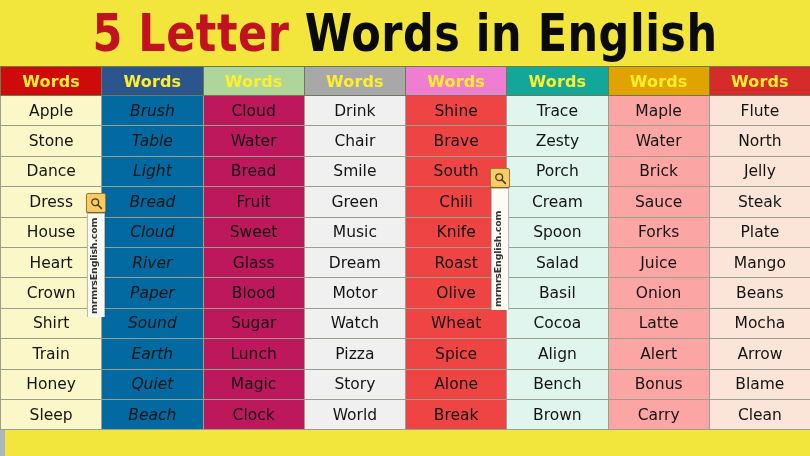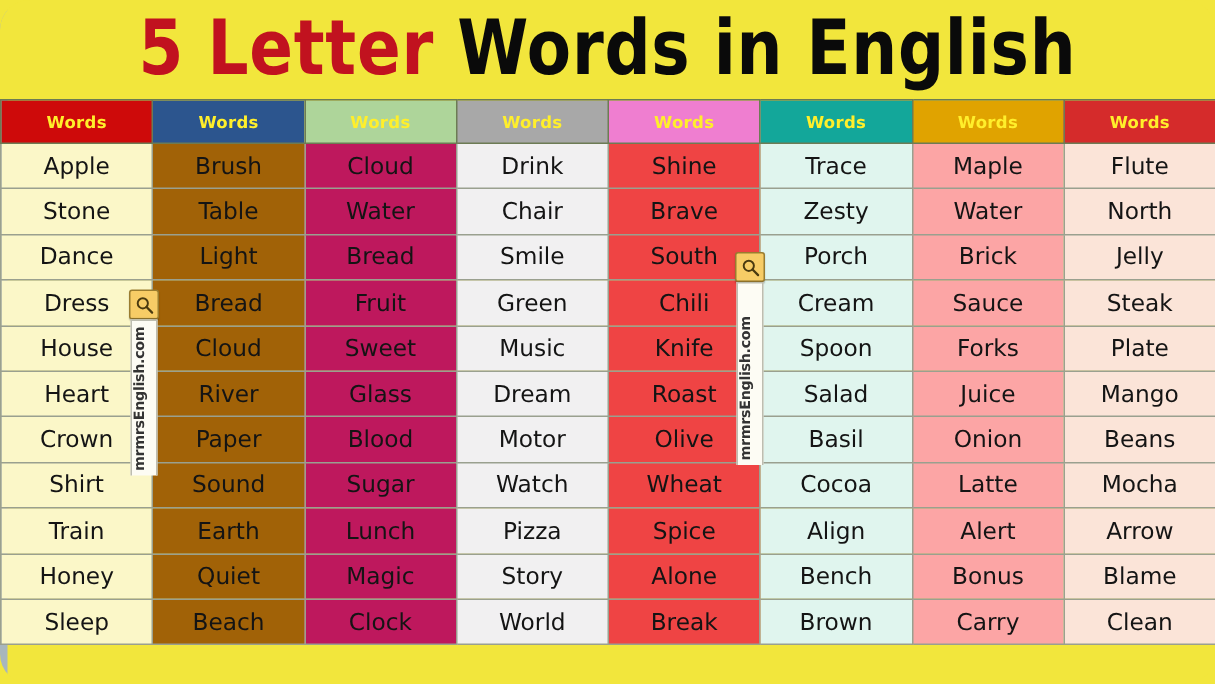--- a/index.html
+++ b/index.html
@@ -7,21 +7,20 @@
     width: 810px; height: 456px;
     overflow: hidden;
     font-family: "DejaVu Sans", sans-serif;
     background: #f2e63c;
   }
   #page {
     position: relative;
     width: 810px; height: 456px;
     background: #f2e63c;
     overflow: hidden;
-    border-radius: 20px;
   }
   
   .edge-strip {
     position: absolute; top: 0; left: 0;
     width: 5px; height: 456px;
     background: #a8b6bd;
     z-index: 1;
   }
 
   
@@ -59,21 +58,21 @@
     border-collapse: collapse;
     table-layout: fixed;
     width: 810px;
   }
   table.words col { width: 101.25px; }
 
   table.words th {
     height: 29px;
     font-family: "DejaVu Sans", sans-serif;
     font-weight: 700;
-    font-size: 11px;
+    font-size: 16px;
     color: #ffef2b;
     text-align: center;
     vertical-align: middle;
     border: 1px solid #6d7b54;
     letter-spacing: 0.2px;
     padding: 0;
   }
   table.words td {
     height: 30.4px;
     font-family: "DejaVu Sans", sans-serif;
@@ -93,21 +92,21 @@
   .h1 { background: #2c558e; }
   .h2 { background: #aed59a; }
   .h3 { background: #a8a8a8; }
   .h4 { background: #ef7ed0; }
   .h5 { background: #13a79a; }
   .h6 { background: #e0a300; }
   .h7 { background: #d52b2b; }
 
   
   .c0 { background: #fbf7c8; }
-  .c1 { background: #a16207; }
+  .c1 { background: #0369a1; font-style: italic; }
   .c2 { background: #be185d; }
   .c3 { background: #f1f0f1; margin-left: 28px; }
   .c4 { background: #ef4444; }
   .c5 { background: #e0f5ee; }
   .c6 { background: #fca5a5; }
   .c7 { background: #fbe4d8; }
 
   
   .watermark {
     position: absolute;

